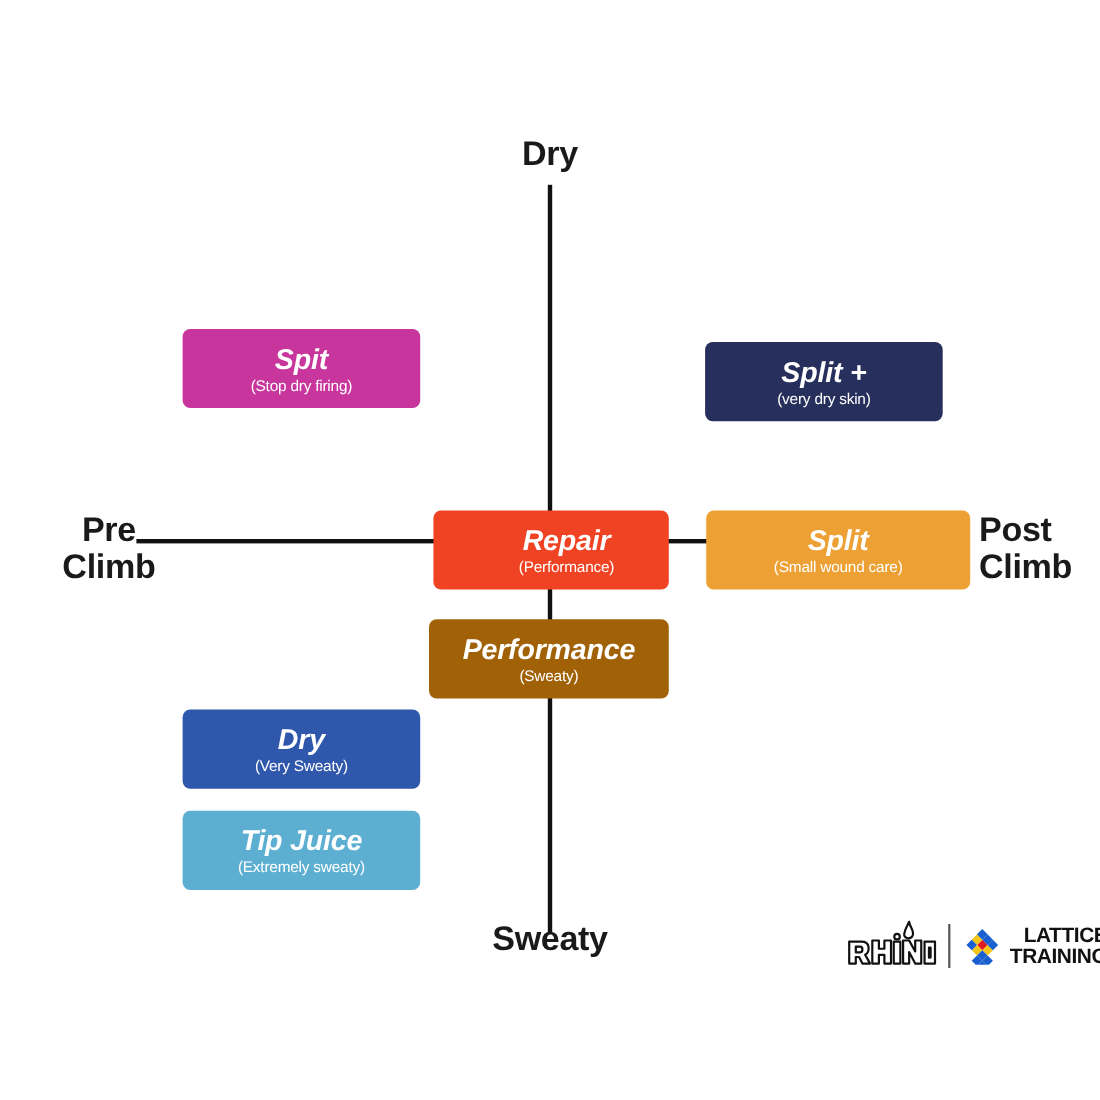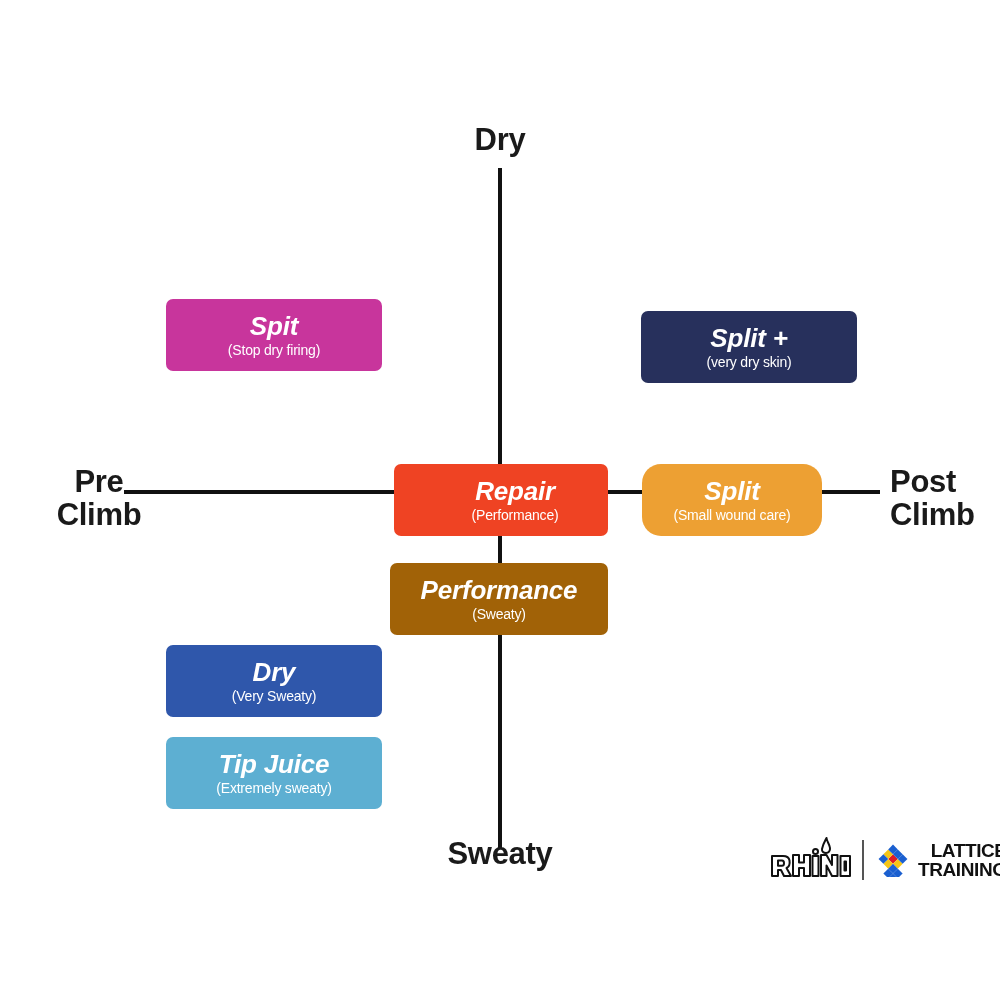--- a/index.html
+++ b/index.html
@@ -97,21 +97,21 @@
     font-weight: normal;
     font-size: 14px;
     line-height: 1.15;
     letter-spacing: -0.2px;
   }
 
   
   #box-spit        { left: 166px; top: 299px; width: 216px; height: 72px; }
   #box-split-plus  { left: 641px; top: 299px; width: 216px; height: 72px; }
   #box-repair      { left: 394px; top: 464px; width: 214px; height: 72px; z-index: 3; }
-  #box-split       { left: 642px; top: 464px; width: 180px; height: 72px; z-index: 3; border-radius: 19px; }
+  #box-split       { left: 642px; top: 464px; width: 240px; height: 72px; z-index: 3; }
   #box-performance { left: 390px; top: 563px; width: 218px; height: 72px; z-index: 3; }
   #box-dry         { left: 166px; top: 645px; width: 216px; height: 72px; }
   #box-tipjuice    { left: 166px; top: 737px; width: 216px; height: 72px; }
 
   
   #footer-logos {
     position: absolute;
     left: 766px;
     top: 833px;
     width: 224px;

